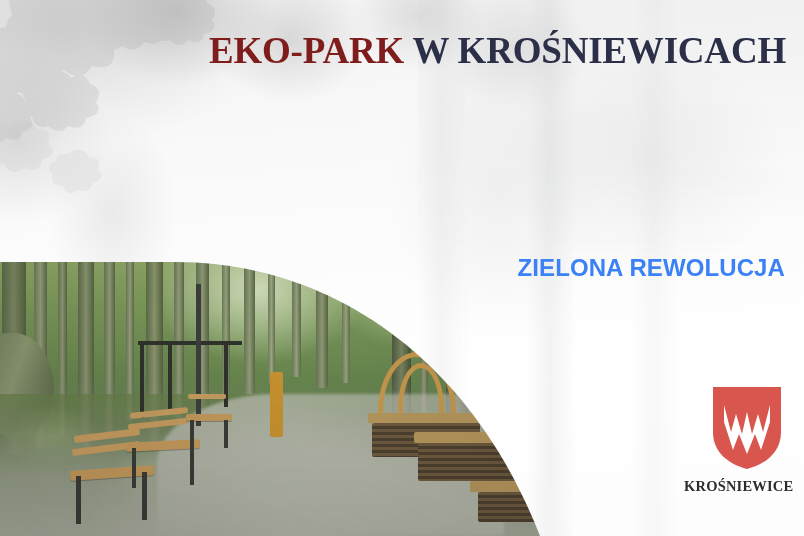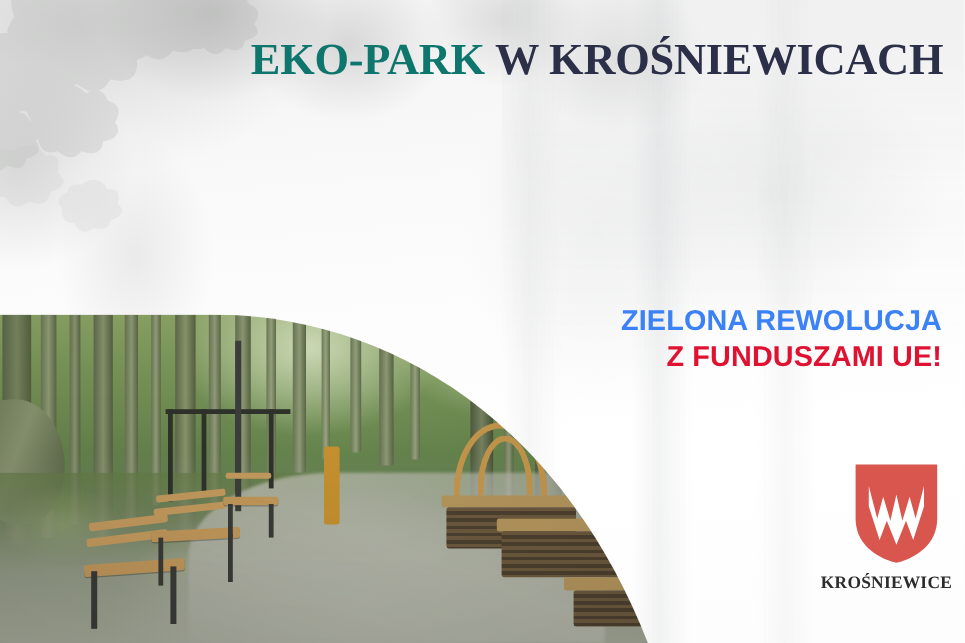--- a/index.html
+++ b/index.html
@@ -56,21 +56,21 @@
     left:0; right:18px;
     top:29px;
     text-align:right;
     font-family:"Liberation Serif", serif;
     font-weight:bold;
     font-size:37px;
     line-height:44px;
     letter-spacing:-.2px;
     white-space:nowrap;
   }
-  .title .t-red  { color:#0f766e; }
+  .title .t-red  { color:#7f1d1d; }
   .title .t-navy { color:#2c2f48;margin-top:36px; }
 
   
   .subtitle {
     position:absolute;
     right:19px;
     top:253px;
     text-align:right;
     font-weight:bold;
     font-size:24px;
@@ -195,21 +195,20 @@
       <path d="M88,178 q14,-10 22,4 q12,-2 8,12 q10,8 -6,14 q-2,10 -14,6 q-10,8 -16,-4 q-12,0 -10,-12 q-8,-8 4,-14 q2,-8 12,-6 z"></path>
     </g>
   </svg>
 
   <div class="title">
     <span class="t-red">EKO-PARK</span><span class="t-navy"> W KROŚNIEWICACH</span>
   </div>
 
   <div class="subtitle">
     <span class="sub-l1">ZIELONA REWOLUCJA</span>
-    <span class="sub-l2">Z FUNDUSZAMI UE!</span>
   </div>
 
   <div class="photo-wrap">
     <div class="photo">
       <div class="ph-canopy"></div>
 
       <div class="trunk" style="left:2px;  width:24px; height:72%; background:linear-gradient(90deg,#5c6b4a,#7d8a63,#56633f);"></div>
       <div class="trunk" style="left:34px; width:13px; height:70%; background:linear-gradient(90deg,#6d7a56,#94a07a,#5d6a47);"></div>
       <div class="trunk" style="left:58px; width:9px;  height:66%; background:linear-gradient(90deg,#6a7753,#8e9a74,#5a6745);"></div>
       <div class="trunk" style="left:78px; width:16px; height:70%; background:linear-gradient(90deg,#5f6c4b,#8b9770,#566341);"></div>

